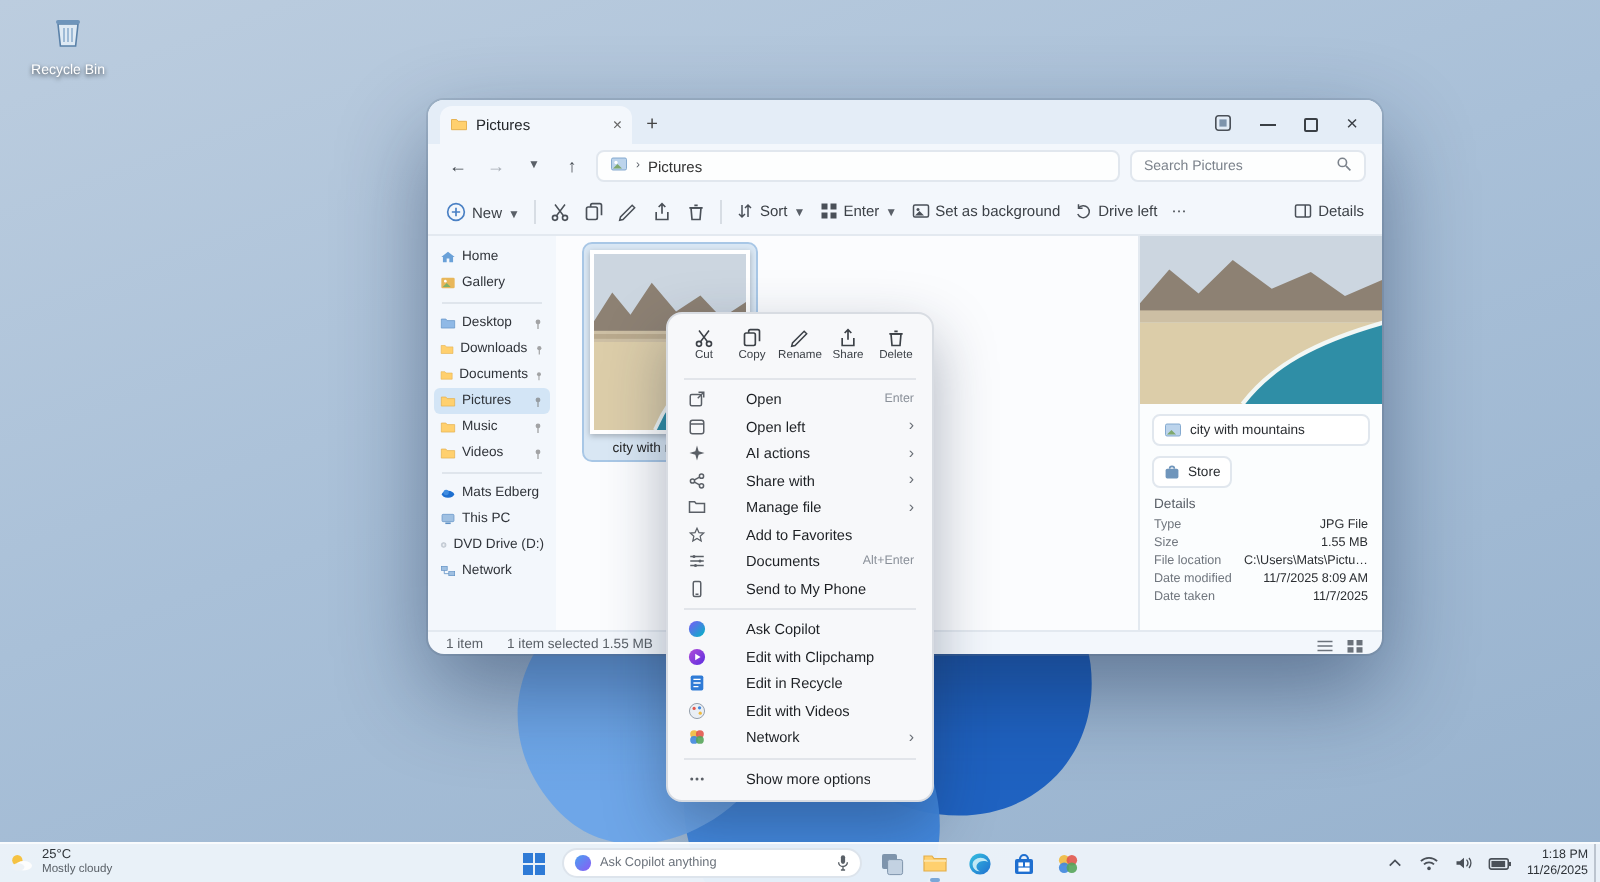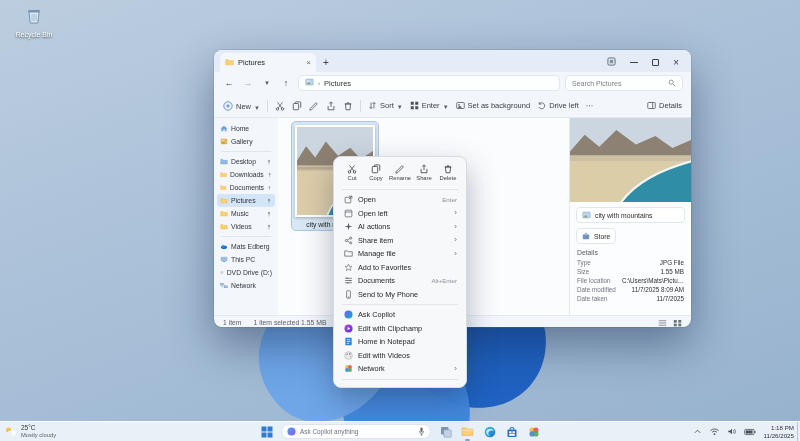--- a/index.html
+++ b/index.html
@@ -64,21 +64,21 @@
   .statusbar { height:14px; display:flex; align-items:center; gap:12px; padding:0 9px; border-top:1px solid #e3e9f0; font-size:6.8px; color:#5a6067; }
   .sb-right { margin-left:auto; display:flex; gap:6px; align-items:center; }
 
   
   .ctx { position:absolute; left:333px; top:156px; width:134px; z-index:40;
          background:#f7f8fa; border:1px solid #d8dce2; border-radius:8px; padding:4px;
          box-shadow:0 12px 30px rgba(25,40,65,.35); font-size:7.3px; color:#1d2024; }
   .qa-row { display:flex; justify-content:space-between; padding:1px 2px 3px; }
   .qa { width:24px; display:flex; flex-direction:column; align-items:center; gap:1px; cursor:pointer; border-radius:4px; padding:2px 0; }
   .qa .ql { font-size:5.8px; color:#3c4147; }
-  .mi { height:13.5px; display:flex; align-items:center; gap:5px; padding:0 5px; border-radius:4px; cursor:pointer; }
+  .mi { height:13.5px; display:flex; align-items:center; gap:20px; padding:0 5px; border-radius:4px; cursor:pointer; }
   .mi .mic { width:10px; display:flex; justify-content:center; flex:none; }
   .mi .mlb { white-space:nowrap; overflow:hidden; text-overflow:ellipsis; }
   .mi .msh { margin-left:auto; color:#8a9099; font-size:6.2px; }
   .mi .sub { margin-left:auto; color:#6b7077; font-size:8px; line-height:1; }
   .ctx .sep { height:1px; background:#e2e5ea; margin:3px 4px; }
 
   
   .taskbar { position:absolute; left:0; bottom:0; width:800px; height:20px; z-index:50;
              background:rgba(237,243,250,.95); border-top:1px solid rgba(255,255,255,.7);
              display:flex; align-items:center; }
@@ -527,21 +527,21 @@
   </div>
   <div class="mi">
     <span class="mic">
         <svg width="9" height="9" viewBox="0 0 12 12">
           <circle cx="3" cy="6" r="1.4" fill="none" stroke="#5a5f66"></circle>
           <circle cx="9" cy="2.8" r="1.4" fill="none" stroke="#5a5f66"></circle>
           <circle cx="9" cy="9.2" r="1.4" fill="none" stroke="#5a5f66"></circle>
           <path d="M4.3,5.3 L7.7,3.4 M4.3,6.7 L7.7,8.6" stroke="#5a5f66"></path>
         </svg>
       </span>
-    <span class="mlb">Share item</span>
+    <span class="mlb">Share with</span>
     <span class="sub">›</span>
   </div>
   <div class="mi">
     <span class="mic">
         <svg width="9" height="9" viewBox="0 0 12 12">
           <path d="M1,2.5 h3.4 l1,1.2 H11 v5.8 H1 Z" fill="none" stroke="#5a5f66"></path>
         </svg>
       </span>
     <span class="mlb">Manage file</span>
     <span class="sub">›</span>
@@ -605,21 +605,21 @@
       </span>
     <span class="mlb">Edit with Clipchamp</span>
   </div>
   <div class="mi">
     <span class="mic">
         <svg width="9" height="9" viewBox="0 0 10 10">
           <rect x="1.5" y=".8" width="7" height="8.4" rx="1" fill="#2f7bd6"></rect>
           <path d="M3,3 H7 M3,5 H7 M3,7 H5.8" stroke="#fff" stroke-width=".8"></path>
         </svg>
       </span>
-    <span class="mlb">Home in Notepad</span>
+    <span class="mlb">Edit in Recycle</span>
   </div>
   <div class="mi">
     <span class="mic">
         <svg width="9" height="9" viewBox="0 0 10 10">
           <circle cx="5" cy="5" r="4.2" fill="#e9eef4" stroke="#8b96a3" stroke-width=".5"></circle>
           <circle cx="3.4" cy="3.6" r=".9" fill="#e2574c"></circle>
           <circle cx="6.4" cy="3.2" r=".9" fill="#3f86dd"></circle>
           <circle cx="6.8" cy="6.2" r=".9" fill="#f0b93d"></circle>
         </svg>
       </span>
@@ -631,20 +631,30 @@
           <circle cx="3.4" cy="3.4" r="2.2" fill="#f0b93d" opacity=".9"></circle>
           <circle cx="6.6" cy="3.4" r="2.2" fill="#e2574c" opacity=".9"></circle>
           <circle cx="3.4" cy="6.6" r="2.2" fill="#3f86dd" opacity=".9"></circle>
           <circle cx="6.6" cy="6.6" r="2.2" fill="#57a55a" opacity=".9"></circle>
         </svg>
       </span>
     <span class="mlb">Network</span>
     <span class="sub">›</span>
   </div>
   <div class="sep"></div>
+  <div class="mi">
+    <span class="mic">
+        <svg width="9" height="9" viewBox="0 0 12 12">
+          <circle cx="2.5" cy="6" r="1" fill="#5a5f66"></circle>
+          <circle cx="6" cy="6" r="1" fill="#5a5f66"></circle>
+          <circle cx="9.5" cy="6" r="1" fill="#5a5f66"></circle>
+        </svg>
+      </span>
+    <span class="mlb">Show more options</span>
+  </div>
 </div>
 
 <div class="taskbar">
   <div class="weather">
     <svg width="13" height="11" viewBox="0 0 14 12">
       <circle cx="5" cy="4.5" r="2.8" fill="#f5c242"></circle>
       <ellipse cx="8.5" cy="7.5" rx="4.5" ry="2.6" fill="#fdfdfd"></ellipse>
       <ellipse cx="5.5" cy="8.2" rx="3.4" ry="2" fill="#eef2f6"></ellipse>
     </svg>
     <div>

